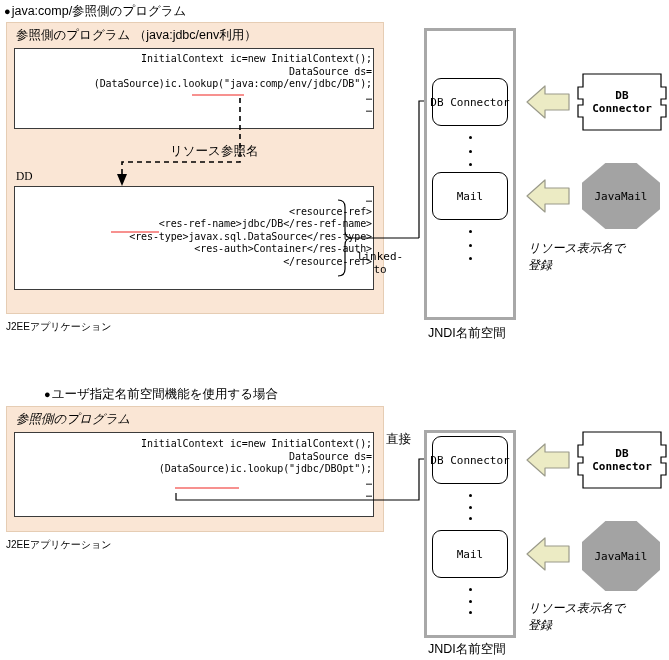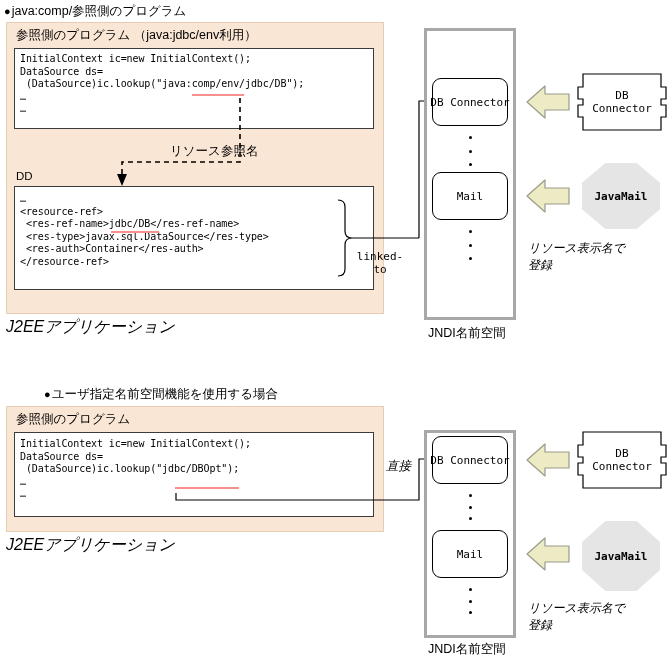--- a/index.html
+++ b/index.html
@@ -12,32 +12,33 @@
 
   
   .sec-head{font-size:12.5px;line-height:14px;white-space:nowrap;}
   .sec-head .bullet{font-size:11px;margin-right:1px;}
 
   
   .app-panel{
     background:#fae6d5;border:1px solid #e6cdb4;box-sizing:border-box;
   }
   .panel-title{font-size:12.5px;line-height:14px;white-space:nowrap;}
-  .panel-caption{font-size:16px;line-height:14px;white-space:nowrap;font-style:italic;}
+  .panel-caption{font-size:10px;line-height:14px;white-space:nowrap;}
 
   
   .code-box{
     background:#ffffff;border:1px solid #3b3b3b;box-sizing:border-box;
   }
   .code{
     font-family:"DejaVu Sans Mono","Liberation Mono",monospace;
     font-size:10px;line-height:12.6px;white-space:pre;color:#000;
     letter-spacing:-0.1px;
-  }
-  .dd-label{font-size:11.5px;line-height:13px;font-family:Liberation Sans, sans-serif;}
+    text-align:right;
+  }
+  .dd-label{font-size:11.5px;line-height:13px;font-family:Liberation Serif, serif;}
 
   
   .uline{position:absolute;background:#f7918f;height:2px;}
 
   
   .jndi-box{
     background:#ffffff;border:3px solid #a8a8a8;box-sizing:border-box;
   }
   .res-node{
     background:#ffffff;border:1px solid #000;border-radius:9px;
@@ -48,29 +49,28 @@
   .vdots{
     display:flex;flex-direction:column;align-items:center;justify-content:space-between;
   }
   .vdots i{display:block;width:3px;height:3px;border-radius:50%;background:#000;}
 
   
   .connector-shape{
     background:#ffffff;box-sizing:border-box;
     display:flex;align-items:center;justify-content:center;text-align:center;
     font-family:"DejaVu Sans Mono","Liberation Mono",monospace;
-    font-size:11px;line-height:13px;white-space:pre-line;
+    font-size:11px;line-height:13px;white-space:pre-line;font-weight:bold;
   }
   .octagon{
-    background:#e5e5e5;box-sizing:border-box;
+    background:#a3a3a3;box-sizing:border-box;
     display:flex;align-items:center;justify-content:center;
     font-family:"DejaVu Sans Mono","Liberation Mono",monospace;
     font-size:11px;white-space:nowrap;
     clip-path:polygon(30% 0%,70% 0%,100% 30%,100% 70%,70% 100%,30% 100%,0% 70%,0% 30%);
-    font-weight:bold;
   }
   .note{font-size:12px;line-height:17px;white-space:pre-line;font-style:italic;}
 
   .mono-lbl{
     font-family:"DejaVu Sans Mono","Liberation Mono",monospace;
     font-size:11px;line-height:13px;white-space:pre-line;text-align:center;
   }
   .jp-lbl{font-size:12.5px;line-height:14px;white-space:nowrap;}
 
   svg{overflow:visible;}
@@ -165,38 +165,38 @@
 
 <div class="abs note" style="left:528px;top:240px;width:140px;">リソース表示名で
 登録</div>
 
 <div class="abs sec-head" style="left:4px;top:387px;margin-left:40px;">
   <span class="bullet">●</span><span>ユーザ指定名前空間機能を使用する場合</span>
 </div>
 
 <div class="abs app-panel" style="left:6px;top:406px;width:378px;height:126px;"></div>
 
-<div class="abs panel-title" style="left:16px;top:412px;">参照側のプログラム</div>
+<div class="abs panel-title" style="left:16px;top:412px;font-style:italic;">参照側のプログラム</div>
 
 <div class="abs code-box" style="left:14px;top:432px;width:360px;height:85px;"></div>
 <div class="abs code" style="left:20px;top:438px;width:352px;">InitialContext ic=new InitialContext();
 DataSource ds=
  (DataSource)ic.lookup("jdbc/DBOpt");
 …
 …</div>
 <div class="uline" style="left:175px;top:487px;width:64px;"></div>
 
 <div class="abs panel-caption" style="left:6px;top:538px;">J2EEアプリケーション</div>
 
 <svg class="abs" width="290" height="80" style="left:170px;top:440px;">
   <path d="M 6,53 L 6,60 L 249,60 L 249,19 L 262,19" fill="none" stroke="#000" stroke-width="1.2"></path>
   <polygon points="272,19 260,14 260,24" fill="#000"></polygon>
 </svg>
 
-<div class="abs jp-lbl" style="left:386px;top:459px;font-style:italic;">直接</div>
+<div class="abs jp-lbl" style="left:386px;top:432px;">直接</div>
 
 <div class="abs jndi-box" style="left:424px;top:430px;width:92px;height:208px;"></div>
 
 <div class="abs res-node" style="left:432px;top:436px;width:76px;height:48px;">DB Connector</div>
 
 <div class="abs vdots" style="left:467px;top:494px;width:6px;height:26px;">
   <i></i>
     <i></i>
     <i></i>
 </div>

